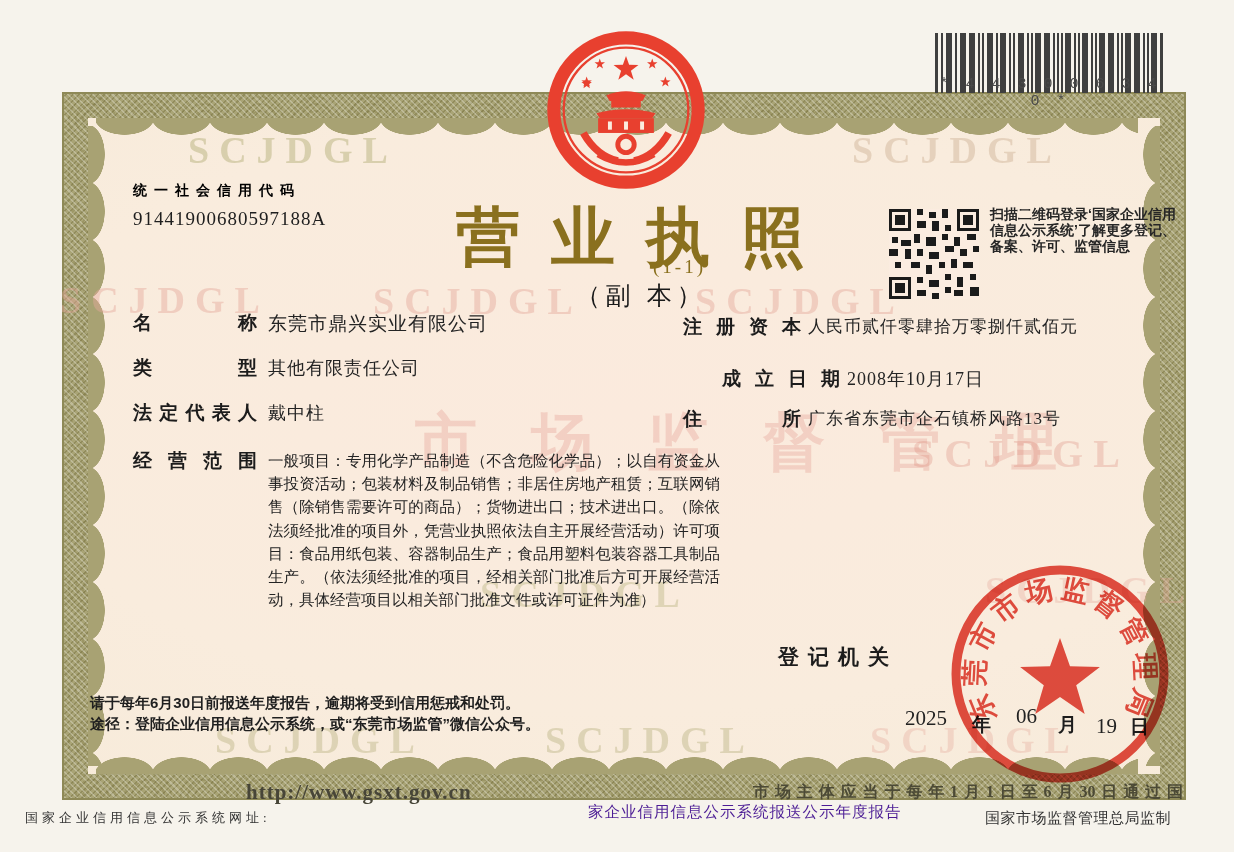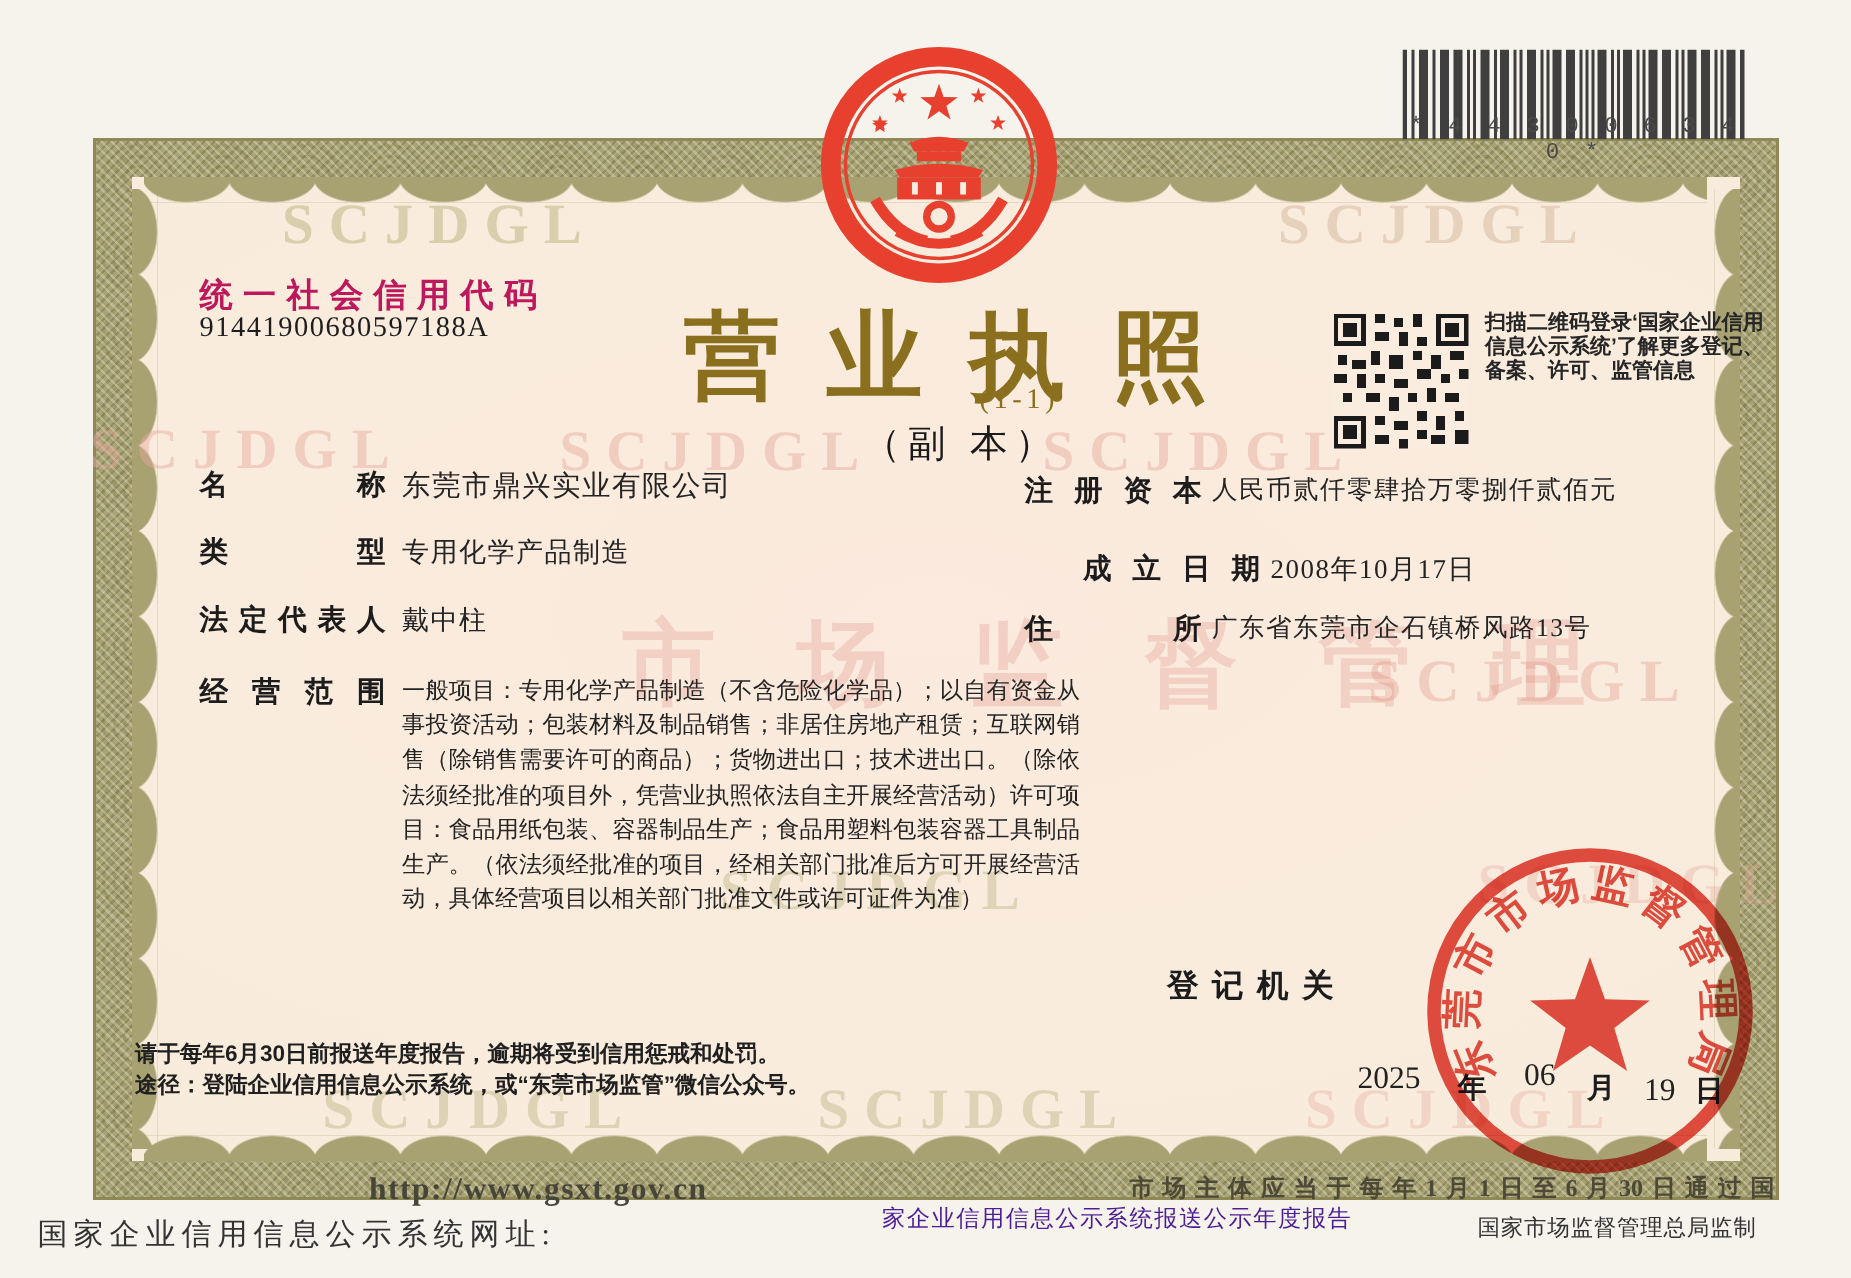--- a/index.html
+++ b/index.html
@@ -38,22 +38,22 @@
     background:radial-gradient(17px 30px at 100% 50%, #a8a273 0 97%, transparent 100%);
     background-size:17px 57px; background-repeat:repeat-y;}
   
   .wm{position:absolute; font-family:"Liberation Serif",serif; font-weight:bold;
       font-size:38px; letter-spacing:10px; pointer-events:none; white-space:nowrap;}
   .wm.olive{color:rgba(183,177,126,.5);}
   .wm.pink{color:rgba(228,168,156,.45);}
   .wm-cn{position:absolute; left:415px; top:400px; font-size:62px; letter-spacing:54px;
       color:rgba(222,132,120,.26); font-family:"Liberation Sans",sans-serif; font-weight:bold; white-space:nowrap;}
   
-  .credit-label{position:absolute; left:133px; top:182px; font-size:22px; font-weight:bold;
-      letter-spacing:7px; color:#be185d;text-align:right;}
+  .credit-label{position:absolute; left:133px; top:182px; font-size:14px; font-weight:bold;
+      letter-spacing:7px; color:#000000;text-align:right;}
   .credit-value{position:absolute; left:133px; top:208px; font-size:19px; letter-spacing:1px; color:#1e1e1e;}
   .title{position:absolute; left:456px; top:194px; font-size:64px; font-weight:bold;
       font-family:"Liberation Sans","DejaVu Sans",sans-serif; letter-spacing:31px; color:#8a701e; white-space:nowrap;}
   .copy-index{position:absolute; left:653px; top:256px; font-size:19px; color:#8a701e; letter-spacing:3px;}
   .subtitle{position:absolute; left:551px; top:279px; width:180px; text-align:center;
       font-size:25px; letter-spacing:5px; color:#1a1a1a;}
   .emblem{position:absolute; left:540px; top:28px; width:172px; height:164px;}
   .barcode{position:absolute; left:935px; top:33px; width:230px; height:60px;}
   .barcode-text{position:absolute; left:935px; top:76px; width:230px; text-align:center;
       font-family:"Liberation Mono","DejaVu Sans Mono",monospace; font-size:15px; letter-spacing:4px; color:#4a4a4a;}
@@ -74,21 +74,21 @@
   .dt{position:absolute; font-size:21px; color:#222;}
   .du{position:absolute; font-size:19px; font-weight:bold; font-family:"Liberation Sans",sans-serif; color:#1c1c1c;}
   .notes{position:absolute; left:90px; top:692px; font-size:15px; line-height:21px; font-weight:bold;
       font-family:"Liberation Sans",sans-serif; color:#1f1f1f;}
   .seal{position:absolute; left:946px; top:560px; width:228px; height:228px;
       opacity:.88; mix-blend-mode:multiply; z-index:6;}
   .band-url{position:absolute; left:246px; top:780px; font-size:21px; font-weight:bold;
       letter-spacing:1px; color:#474538; z-index:2;}
   .band-right{position:absolute; left:753px; top:782px; width:430px; font-size:16px; font-weight:bold;
       color:#4c4a36; text-align:justify; text-align-last:justify; z-index:2;}
-  .below-left{position:absolute; left:25px; top:809px; font-size:20px; letter-spacing:4px; color:#333;}
+  .below-left{position:absolute; left:25px; top:809px; font-size:13px; letter-spacing:4px; color:#333;}
   .below-center{position:absolute; left:588px; top:802px; font-size:15.5px; letter-spacing:1px; color:#4c1d95;}
   .below-right{position:absolute; left:985px; top:809px; font-size:15px; letter-spacing:0.5px; color:#333;}
 </style>
 </head>
 <body>
 
 <div class="canvas">
 
   <div class="cert-border"></div>
   <div class="paper"></div>
@@ -234,21 +234,21 @@
     </g>
   </svg>
   <div class="qr-caption">扫描二维码登录‘国家企业信用信息公示系统’了解更多登记、备案、许可、监管信息</div>
 
   <div class="row" style="left:133px; top:310px;">
     <span class="flabel lw">名称</span>
     <span class="fvalue" style="font-size:19px;">东莞市鼎兴实业有限公司</span>
   </div>
   <div class="row" style="left:133px; top:355px;">
     <span class="flabel lw">类型</span>
-    <span class="fvalue">专用化学产品制造</span>
+    <span class="fvalue">其他有限责任公司</span>
   </div>
   <div class="row" style="left:133px; top:448px;">
     <span class="flabel lw">经营范围</span>
     <span class="fvalue scope-value">一般项目：专用化学产品制造（不含危险化学品）；以自有资金从事投资活动；包装材料及制品销售；非居住房地产租赁；互联网销售（除销售需要许可的商品）；货物进出口；技术进出口。（除依法须经批准的项目外，凭营业执照依法自主开展经营活动）许可项目：食品用纸包装、容器制品生产；食品用塑料包装容器工具制品生产。（依法须经批准的项目，经相关部门批准后方可开展经营活动，具体经营项目以相关部门批准文件或许可证件为准）</span>
   </div>
   <div class="row" style="left:133px; top:400px;">
     <span class="flabel lw">法定代表人</span>
     <span class="fvalue">戴中柱</span>
   </div>
 

